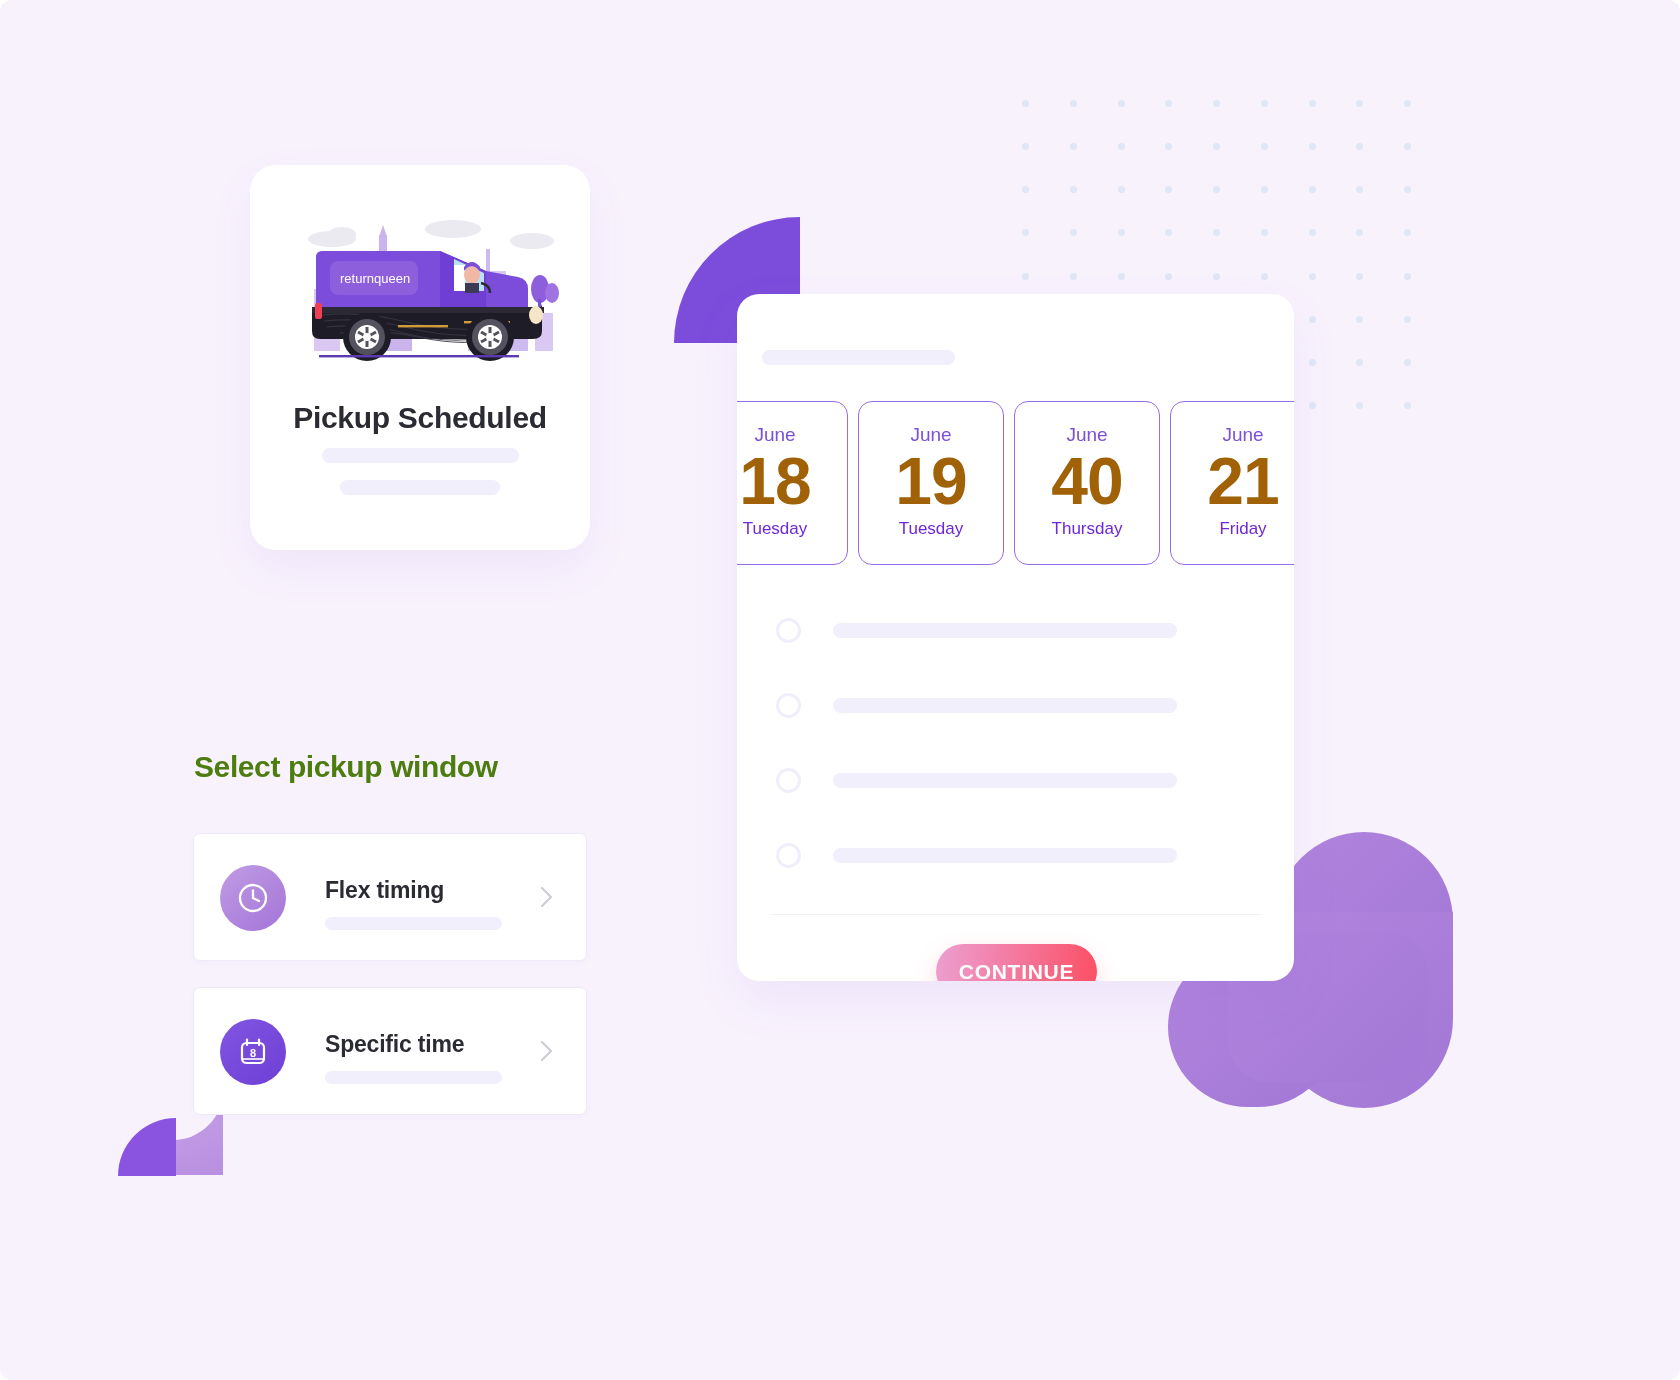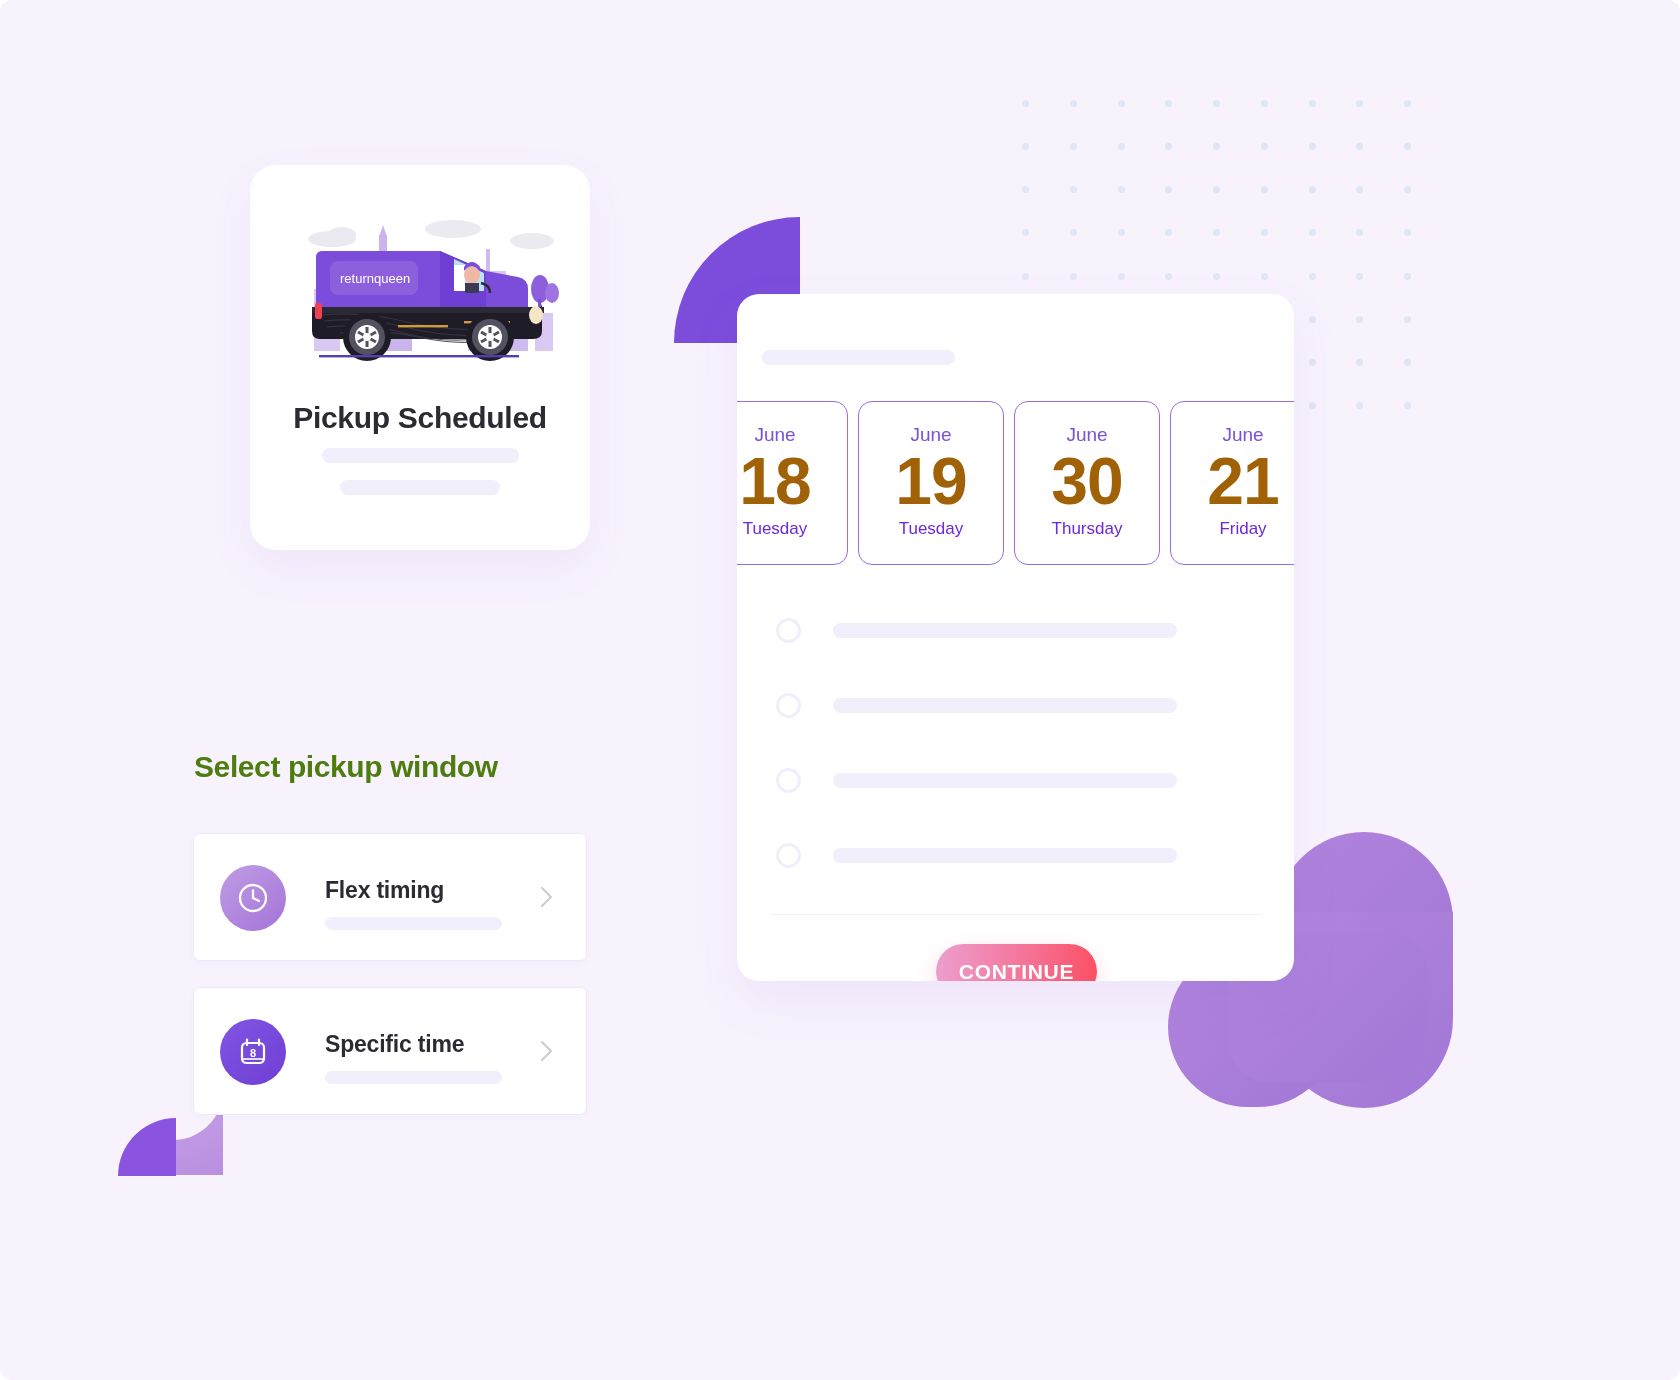--- a/index.html
+++ b/index.html
@@ -443,21 +443,21 @@
           <div class="date-day-num">18</div>
           <div class="date-weekday">Tuesday</div>
         </div>
         <div class="date-card">
           <div class="date-month">June</div>
           <div class="date-day-num">19</div>
           <div class="date-weekday">Tuesday</div>
         </div>
         <div class="date-card">
           <div class="date-month">June</div>
-          <div class="date-day-num">30</div>
+          <div class="date-day-num">40</div>
           <div class="date-weekday">Thursday</div>
         </div>
         <div class="date-card">
           <div class="date-month">June</div>
           <div class="date-day-num">21</div>
           <div class="date-weekday">Friday</div>
         </div>
       </div>
 
     <div class="radio-rows" id="slots">

